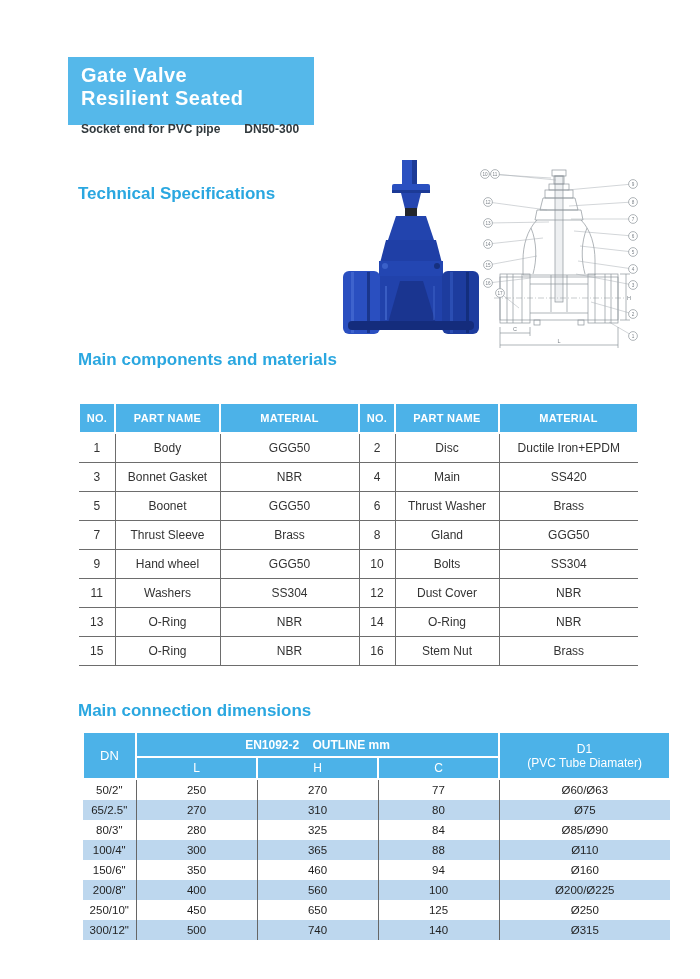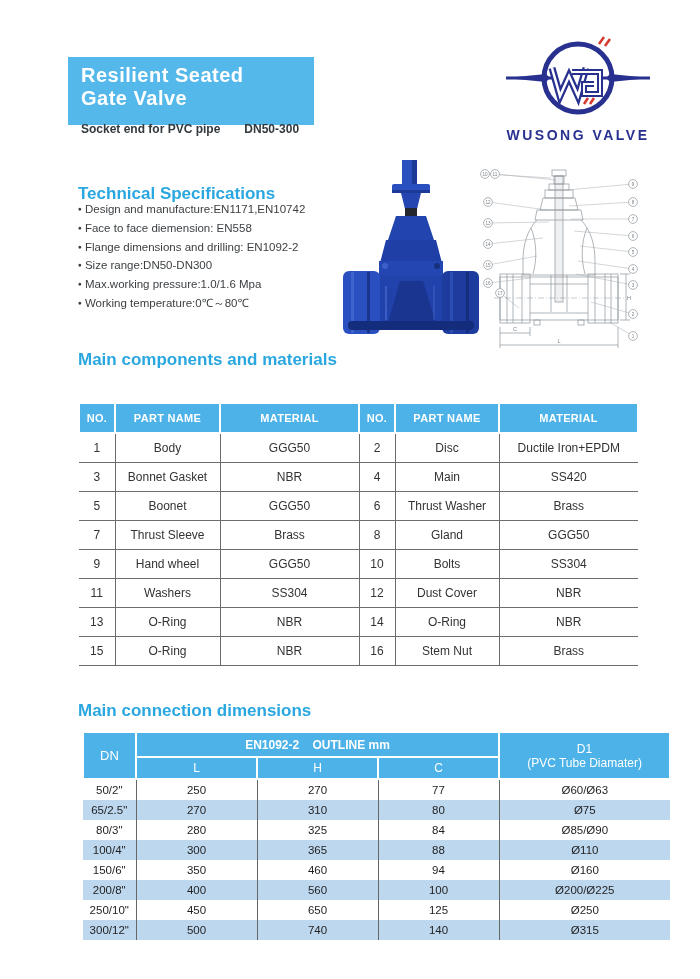--- a/index.html
+++ b/index.html
@@ -50,65 +50,31 @@
   .dim-table tbody td + td{border-left:1px solid #666;}
   .dim-table tr.alt td{background:#bdd7ee;}
 </style>
 </head>
 <body>
 
 <div class="page">
 
   <div class="header-block">
     <div class="header-title">
+      <div>Gate Valve</div>
       <div>Resilient Seated</div>
-      <div>Gate Valve</div>
     </div>
     <div class="header-sub">
       <span>Socket end for PVC pipe</span>
       <span>DN50-300</span>
     </div>
   </div>
 
-  <div class="logo">
-    <svg width="164" height="90" viewBox="0 0 164 90">
-      <g fill="none" stroke="#28318f">
-        <circle cx="82" cy="46" r="34" stroke-width="5"></circle>
-
-        <path d="M10 46 L50 42 L54 46 L50 50 Z" fill="#28318f" stroke="none"></path>
-        <path d="M154 46 L114 42 L110 46 L114 50 Z" fill="#28318f" stroke="none"></path>
-        <line x1="10" y1="46" x2="62" y2="46" stroke-width="3"></line>
-        <line x1="102" y1="46" x2="154" y2="46" stroke-width="3"></line>
-
-        <path d="M56 36 L64 64 L73 44 L82 64 L90 36" stroke-width="7" stroke-linejoin="miter"></path>
-        <path d="M56 36 L64 64 L73 44 L82 64 L90 36" stroke="#fff" stroke-width="2.5"></path>
-
-        <path d="M76 40 L104 40 L104 62 L88 62 L88 52 L98 52" stroke-width="6"></path>
-        <path d="M76 40 L104 40 L104 62 L88 62 L88 52 L98 52" stroke="#fff" stroke-width="2"></path>
-      </g>
-
-      <g stroke="#d6382e" stroke-width="2.5">
-        <line x1="103" y1="12" x2="108" y2="5"></line>
-        <line x1="109" y1="14" x2="114" y2="7"></line>
-        <line x1="88" y1="72" x2="92" y2="66"></line>
-        <line x1="94" y1="72" x2="98" y2="66"></line>
-      </g>
-    </svg>
-    <div class="logo-brand">WUSONG VALVE</div>
-  </div>
 
   <div class="section-title t-specs">Technical Specifications</div>
-  <ul class="spec-list">
-      <li>Design and manufacture:EN1171,EN10742</li>
-      <li>Face to face diemension: EN558</li>
-      <li>Flange dimensions and drilling: EN1092-2</li>
-      <li>Size range:DN50-DN300</li>
-      <li>Max.working pressure:1.0/1.6 Mpa</li>
-      <li>Working temperature:0℃～80℃</li>
-    </ul>
 
   <svg class="valve-photo" width="136" height="180" viewBox="0 0 136 180">
 
     <rect x="59" y="0" width="15" height="27" fill="#2a50c0"></rect>
     <rect x="69" y="0" width="5" height="27" fill="#1c3a96"></rect>
     <rect x="49" y="24" width="38" height="9" rx="2" fill="#2a50c0"></rect>
     <rect x="49" y="30" width="38" height="3" fill="#1c3a96"></rect>
     <path d="M58 33 L78 33 L74 49 L62 49 Z" fill="#2546b0"></path>
     <rect x="62" y="48" width="12" height="8" fill="#23262c"></rect>
 

